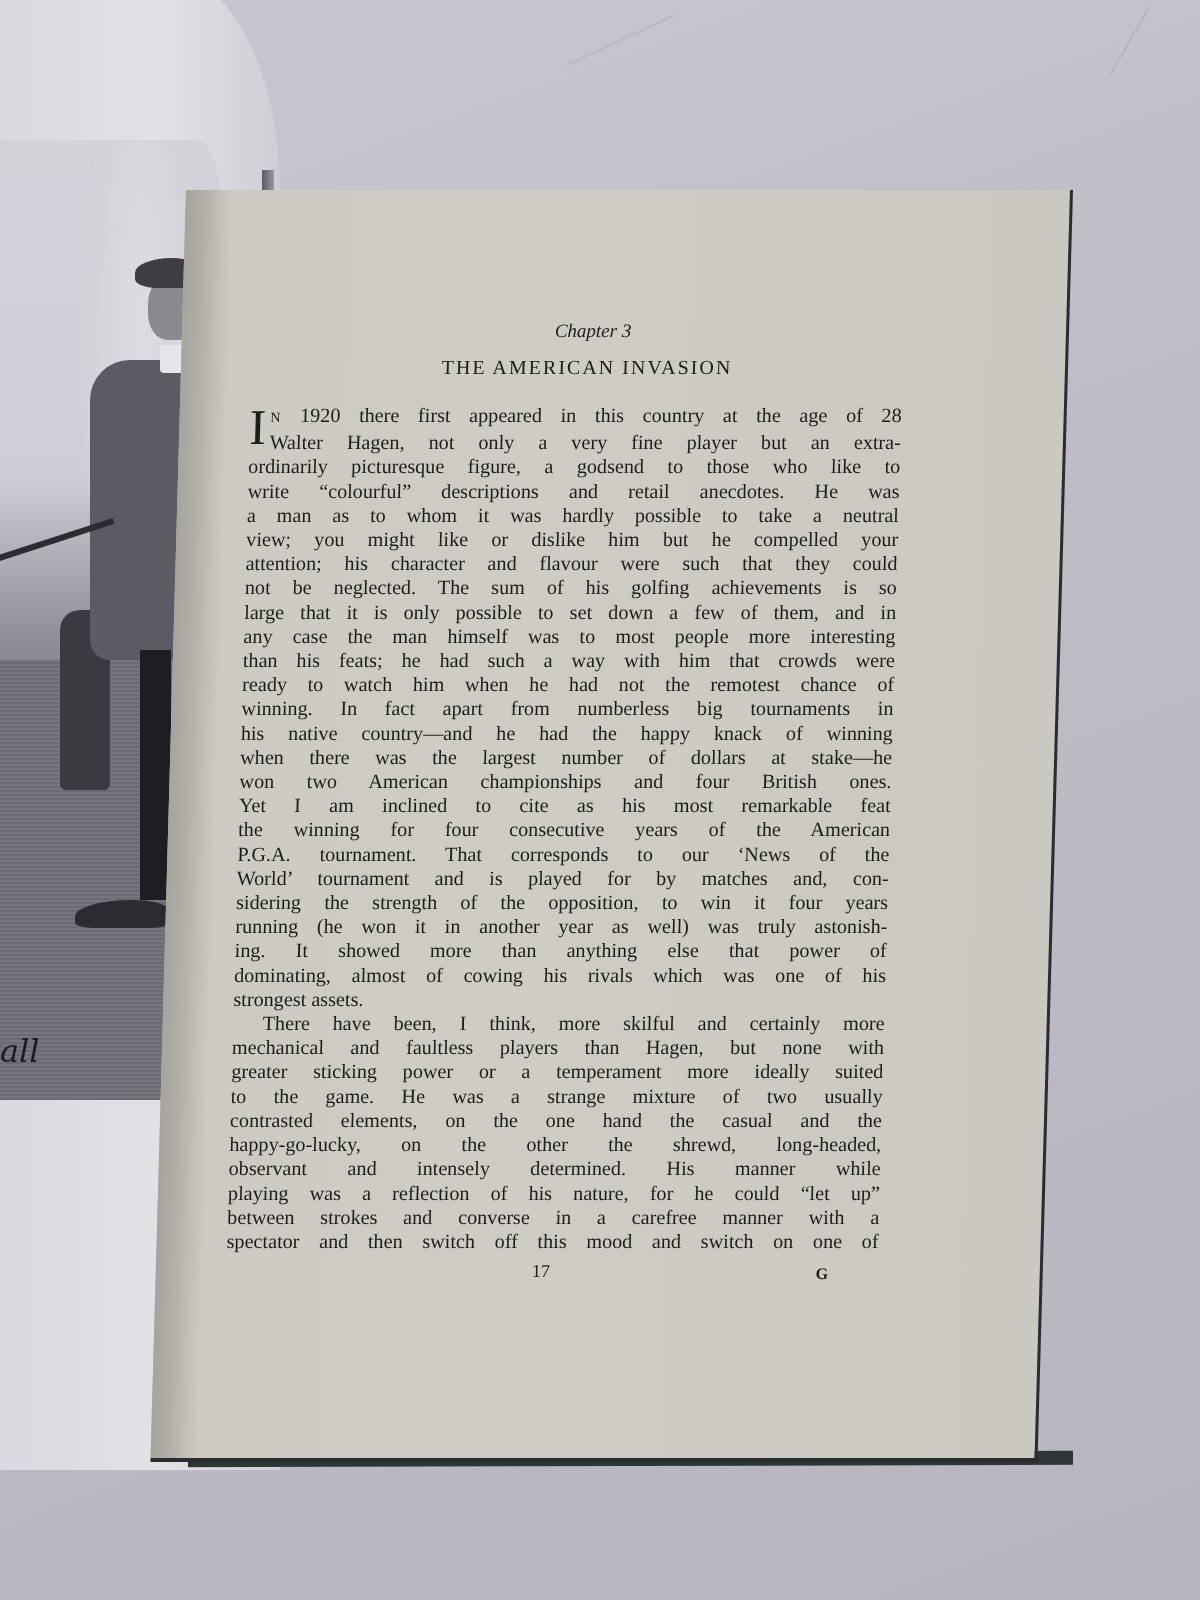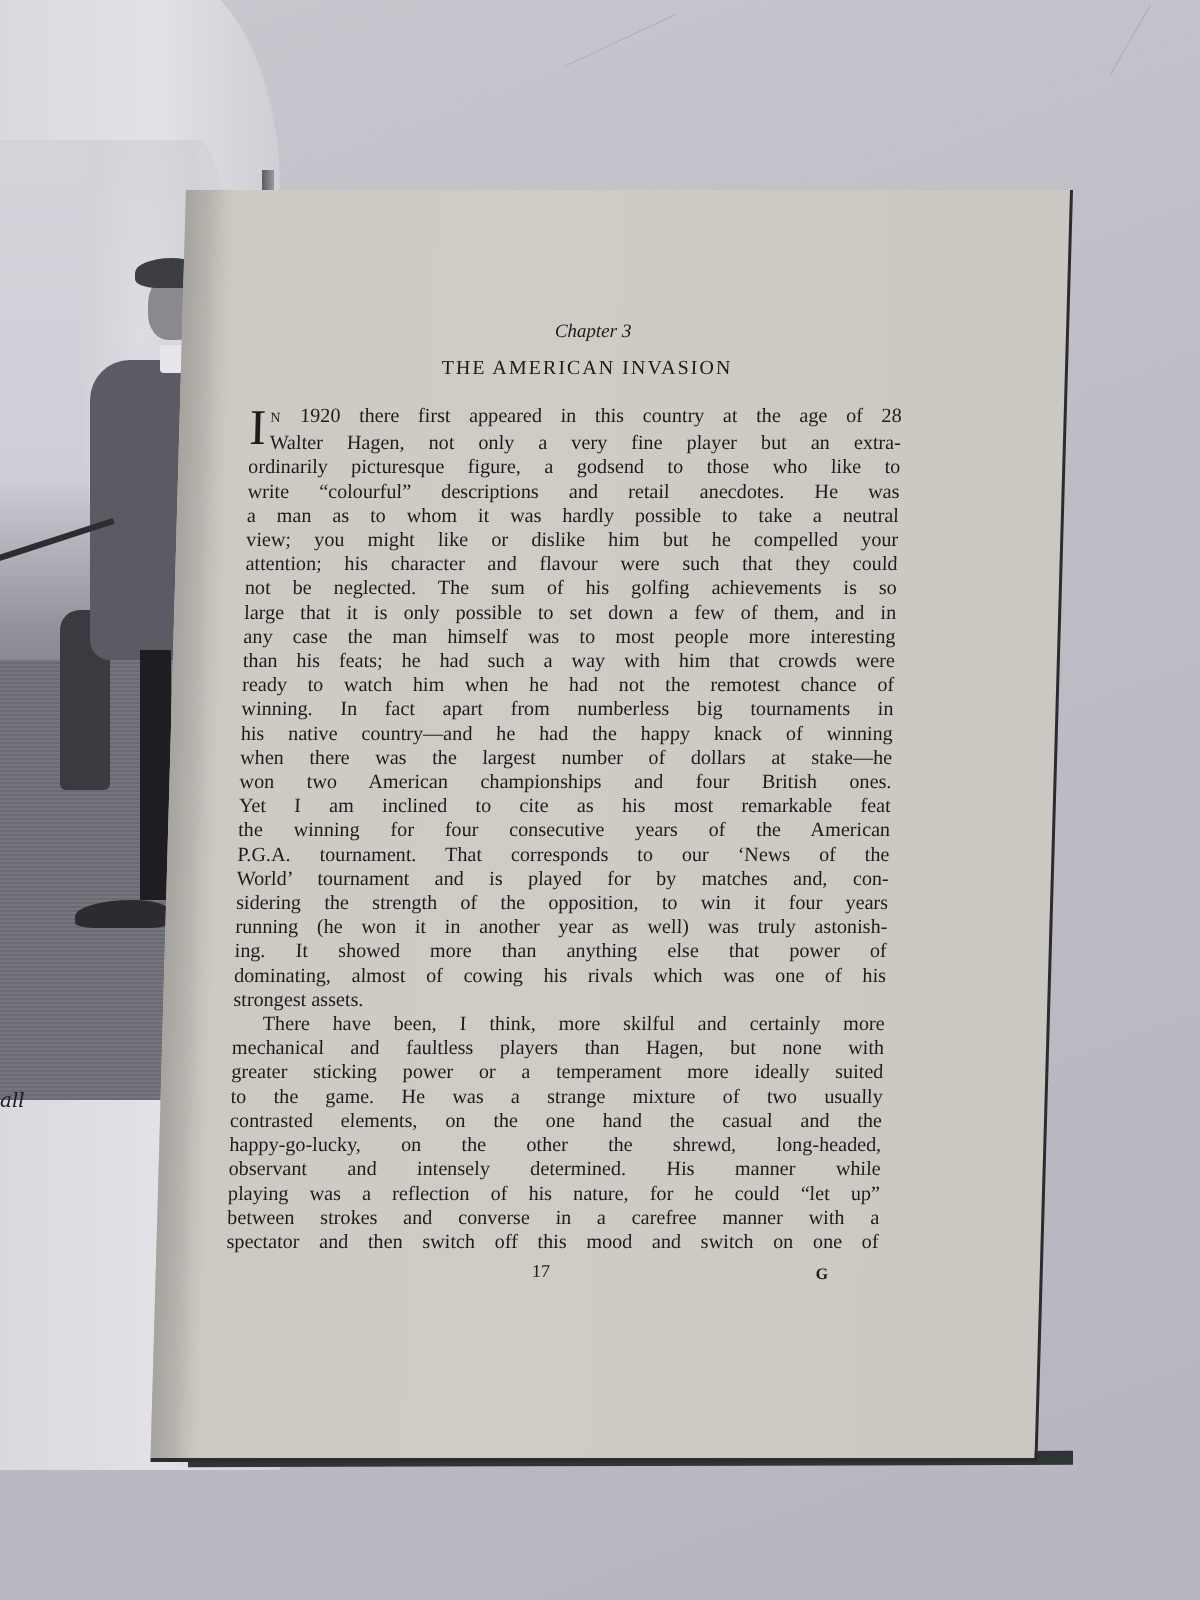--- a/index.html
+++ b/index.html
@@ -60,21 +60,21 @@
   }
   .club {
     position:absolute; left:-10px; top:418px; width:130px; height:6px;
     background:#2c2c31; transform: rotate(-18deg); transform-origin:left center;
   }
   .bg-person {
     position:absolute; left:60px; top:470px; width:50px; height:180px;
     background:#3a3a40; border-radius:20px 20px 6px 6px;
   }
   .caption-fragment {
-    position:absolute; left:0; top:1088px; font-size:20px; font-style:italic;
+    position:absolute; left:0; top:1032px; font-size:32px; font-style:italic;
     color:#1c1c20; font-family:"DejaVu Serif", serif;
   }
   
   .book-cover-edge {
     position:absolute; left:188px; top:1452px; width:885px; height:14px;
     background:#2f3437; transform: rotate(-.15deg);
   }
   .right-page {
     position:absolute; left:186px; top:190px; width:884px; height:1268px;
     background: linear-gradient(90deg, #bdbab4 0%, #cdcac4 4%, #cfccc6 40%, #cbc8c2 100%);

